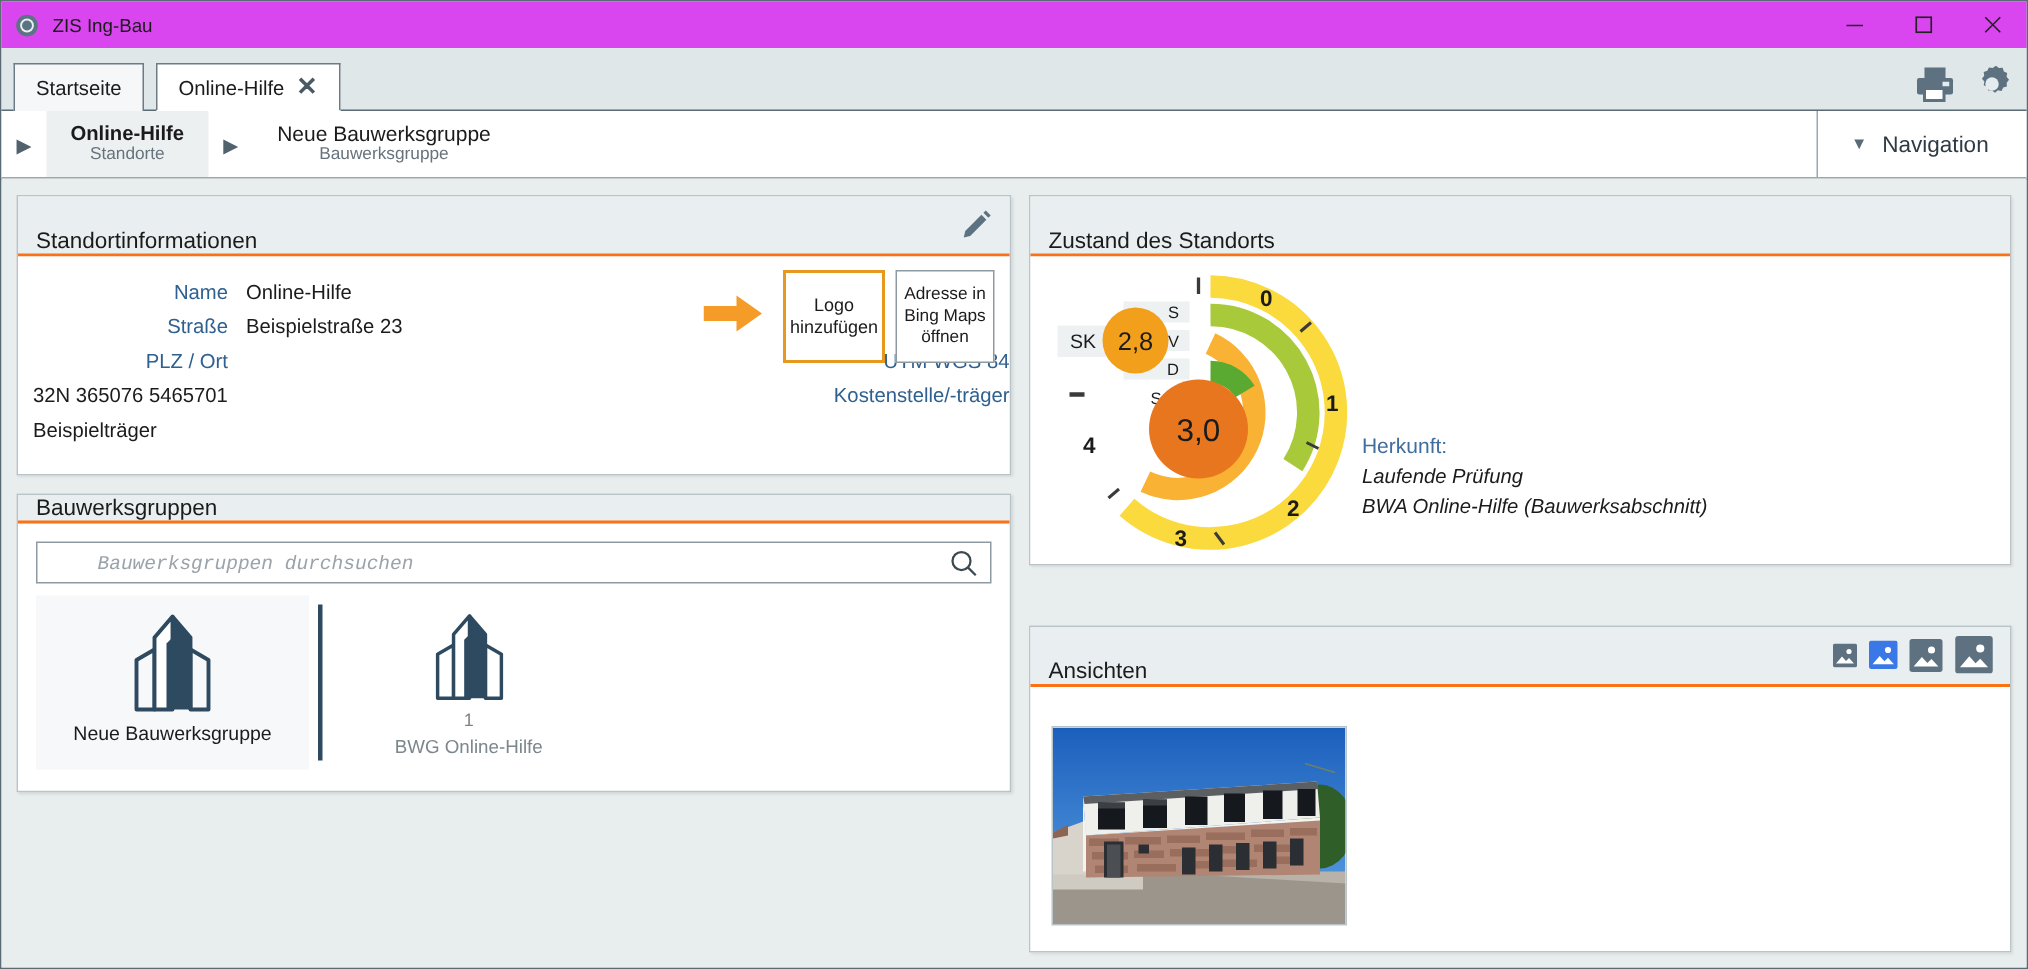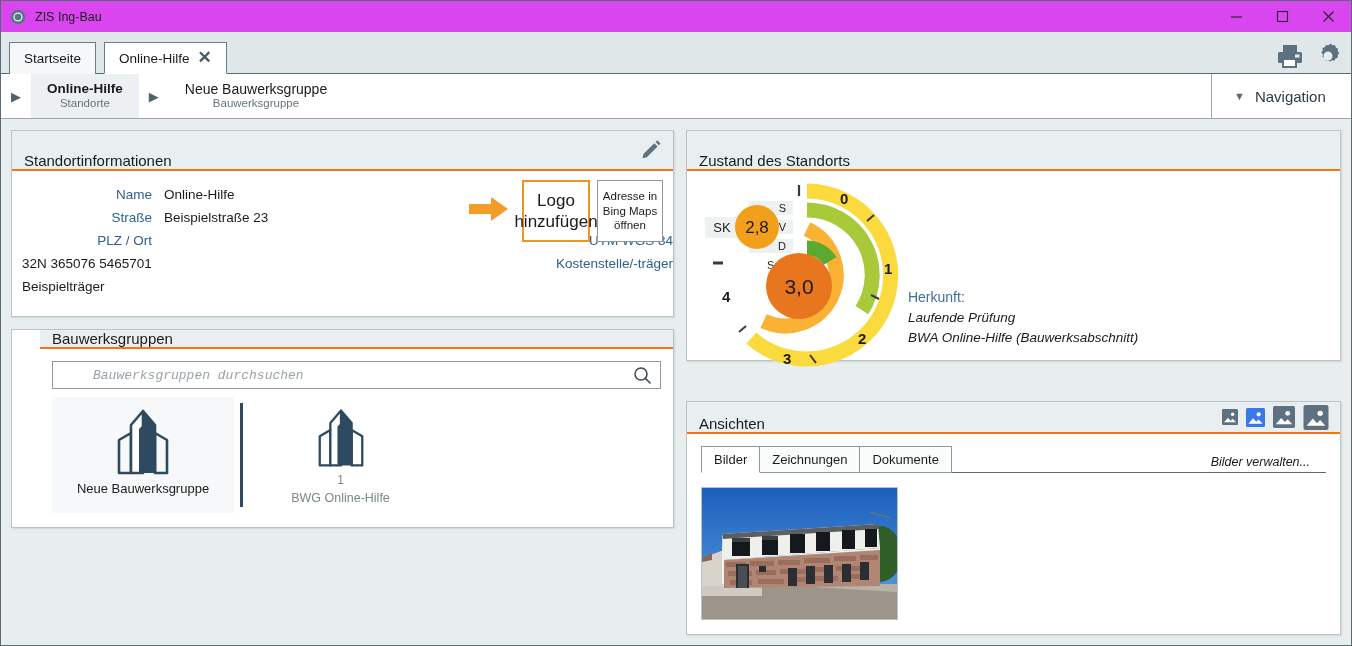--- a/index.html
+++ b/index.html
@@ -124,21 +124,21 @@
   }
   .info-lbl { text-align: right; font-size: 13.5px; color: #2f6090; white-space: nowrap; }
   .info-val { font-size: 13.5px; color: #1b1b1b; }
   .info-wrap { position: relative; height: 100%; }
   .arrow-orange { position: absolute; left: 468px; top: 56px; }
   .logo-btn {
     position: absolute; left: 521px; top: 179px;
     width: 68px; height: 62px;
     border: 2px solid #e8981f; background: #fff;
     display: flex; align-items: center; justify-content: center;
-    font-size: 17px; color: #1b1b1b; text-align: center; line-height: 1.25;
+    font-size: 12px; color: #1b1b1b; text-align: center; line-height: 1.25;
   }
   .bing-btn {
     position: absolute; left: 596px; top: 179px;
     width: 66px; height: 62px;
     border: 1px solid #8d9aa2; background: #fff;
     display: flex; align-items: center; justify-content: center;
     font-size: 11.5px; color: #1b1b1b; text-align: center; line-height: 1.25;
   }
 
   
@@ -299,21 +299,21 @@
             <div class="info-val">Beispielstraße 23</div>
             <div class="info-lbl">PLZ / Ort</div>
             <div class="info-lbl">UTM WGS 84</div>
             <div class="info-val">32N 365076 5465701</div>
             <div class="info-lbl">Kostenstelle/-träger</div>
             <div class="info-val">Beispielträger</div>
           </div>
         </div>
       </div>
 
-      <div class="card" style="height:199px;padding-left:28px;">
+      <div class="card" style="height:199px;">
         <div class="card-head">
           <span class="card-title">Bauwerksgruppen</span>
         </div>
         <div class="card-body">
           <div class="search-row">
             <div class="search-box">
               <input type="text" placeholder="Bauwerksgruppen durchsuchen" style="">
               <svg width="19" height="19" viewBox="0 0 19 19">
                 <circle cx="8" cy="8" r="6" fill="none" stroke="#3c4950" stroke-width="1.5"></circle>
                 <line x1="12.4" y1="12.4" x2="17.5" y2="17.5" stroke="#3c4950" stroke-width="1.5"></line>
@@ -432,32 +432,20 @@
               <path d="M3 20l6-7 4 4.5 3-3 5 5.5z" fill="#fff"></path>
             </svg>
             <svg width="28" height="25" viewBox="0 0 24 24">
               <rect width="24" height="24" rx="2" fill="#5d7180"></rect>
               <circle cx="16" cy="8" r="2.6" fill="#fff"></circle>
               <path d="M3 20l6-7 4 4.5 3-3 5 5.5z" fill="#fff"></path>
             </svg>
           </div>
         </div>
         <div class="card-body ans-body">
-          <div class="tabs2">
-            <div class="tab2 active">
-              <span>Bilder</span>
-            </div>
-            <div class="tab2">
-              <span>Zeichnungen</span>
-            </div>
-            <div class="tab2">
-              <span>Dokumente</span>
-            </div>
-            <span class="manage">Bilder verwalten...</span>
-          </div>
 
           <div class="thumb">
             <svg width="195" height="131" viewBox="0 0 195 131">
               <defs>
                 <linearGradient id="sky" x1="0" y1="0" x2="0" y2="1">
                   <stop offset="0%" stop-color="#1b5fbd"></stop>
                   <stop offset="100%" stop-color="#5ea3e2"></stop>
                 </linearGradient>
               </defs>
               <rect width="195" height="131" fill="url(#sky)"></rect>

